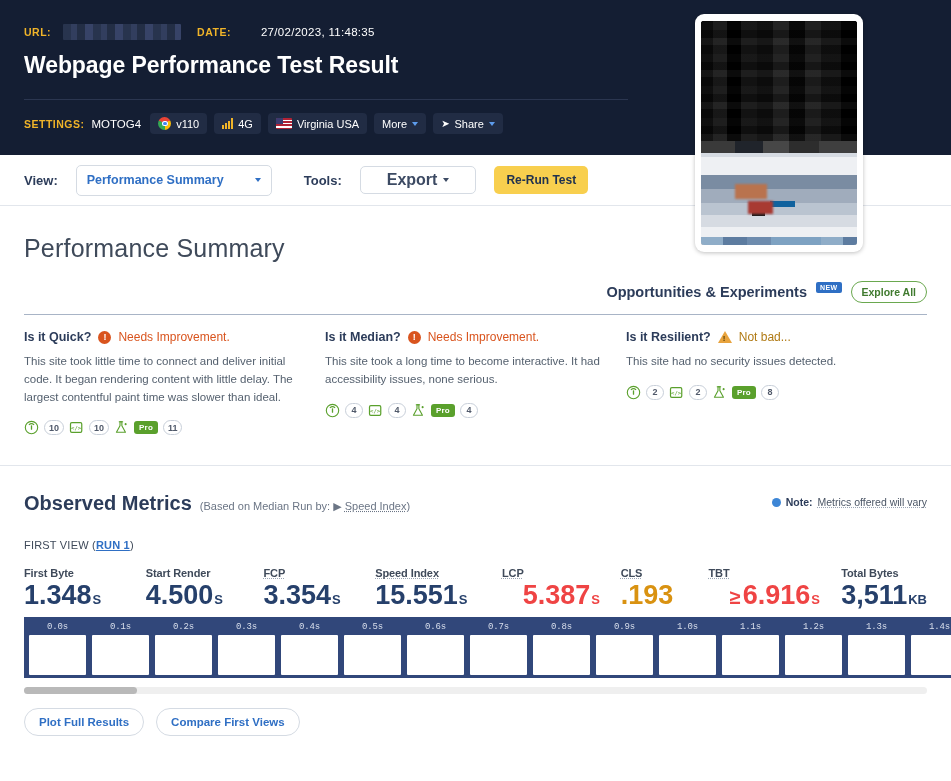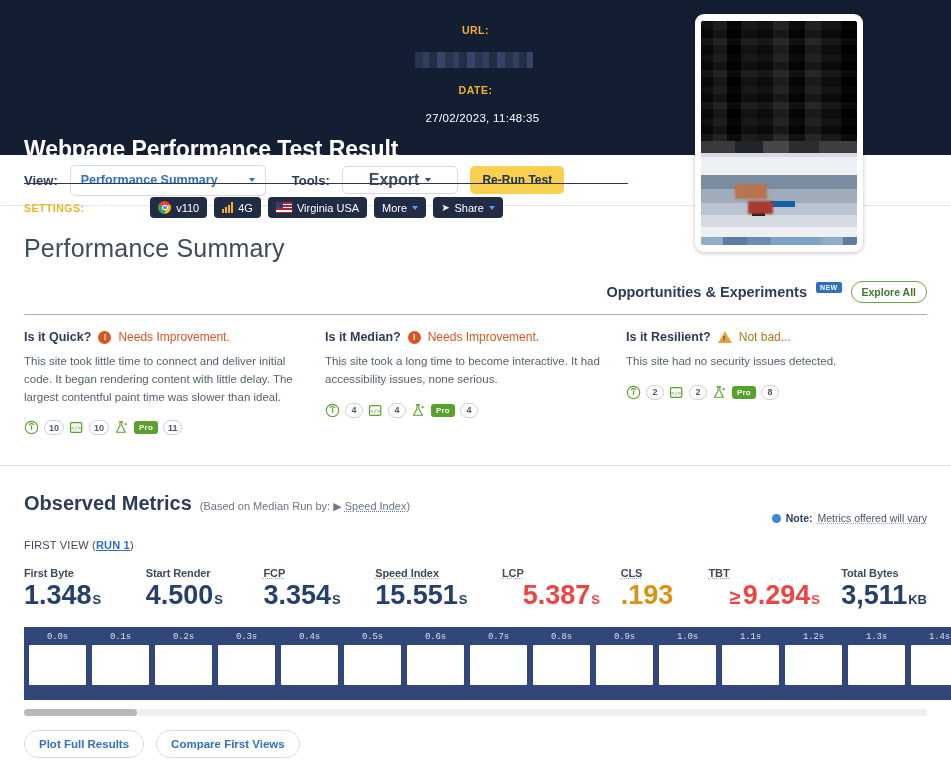--- a/index.html
+++ b/index.html
@@ -18,21 +18,20 @@
     height: 155px;
     position: relative;
     padding: 0 24px;
   }
   .hdr-meta {
     display: flex; align-items: center;
     gap: 16px;
     padding-top: 24px;
     font-size: 11px;
     letter-spacing: .3px;
-    flex-direction: column;
   }
   .lbl-url, .lbl-date {
     color: #f0b429; font-weight: bold;
     font-size: 10.5px; letter-spacing: .5px;
     text-transform: uppercase;
   }
   .url-redacted {
     width: 118px; height: 16px;
     background:
       repeating-linear-gradient(90deg, #2a3650 0 8px, #344061 8px 14px, #242f47 14px 22px, #39466a 22px 30px),
@@ -99,21 +98,21 @@
     border-top:4px solid #5d9cec; display:inline-block; }
   .send-icon { color:#fff; font-size:10px; }
 
   
   .toolbar {
     height: 51px;
     background:#ffffff;
     border-bottom: 1px solid #e2e6ec;
     display:flex; align-items:center;
     padding: 0 24px;
-    gap: 12px;
+    gap: 18px;
   }
   .tb-label { font-size:13px; font-weight:bold; color:#2c3c5a; }
   .select-box {
     width: 196px; height: 31px;
     border:1px solid #d5dbe3; border-radius:5px;
     display:flex; align-items:center; justify-content:space-between;
     padding: 0 10px;
     color:#2f6fc4; font-weight:bold; font-size:12.5px;
     cursor:pointer; background:#fff;
   }
@@ -188,21 +187,21 @@
   }
 
   .section-rule { border-bottom:1px solid #e2e6ec; margin: 30px -24px 0 -24px; }
 
   
   .om-head { display:flex; align-items:baseline; margin-top:26px; position:relative; }
   .om-title { font-size:20px; font-weight:bold; color:#2c3c5a; }
   .om-sub { font-size:11px; color:#6b7585; margin-left:8px; }
   .om-sub a { color:#6b7585; text-decoration: underline dotted; }
   .om-note {
-    position:absolute; right:0; top:20px;
+    position:absolute; right:0; top:4px;
     font-size:10.5px; color:#4a5565;
     display:flex; align-items:center; gap:5px;
   }
   .dot-info { width:9px;height:9px;border-radius:50%;background:#3d86d6;display:inline-block; }
   .om-note b { color:#2c3c5a; }
   .om-note .und { text-decoration: underline dotted #9aa5b4; }
 
   .firstview { font-size:11px; color:#3f4a5a; margin-top:24px; letter-spacing:.2px; }
   .firstview a { color:#2f6fc4; text-decoration:underline; font-weight:bold; }
 
@@ -219,23 +218,23 @@
   .m-value .unit { font-size:13px; font-weight:bold; margin-left:1px; }
   .m-value.red { color:#ef4444;text-align:center; }
   .m-value.orange { color:#d99211; }
   .m-gte { font-size:20px; font-weight:bold; margin-right:2px; }
 
   
   .fs-title { font-size:11.5px; font-weight:bold; color:#2c3c5a; margin-top:24px; }
   .fs-title a { color:#2f6fc4; text-decoration:underline; font-weight:bold; }
   .fs-title .paren { font-weight:normal; color:#2c3c5a; }
   .filmstrip {
-    margin-top:18px;
+    margin-top:8px;
     background:#31477a;
-    height:73px;
+    height:61px;
     display:flex;
     overflow:hidden;
     width: 927px;
     padding-left: 2px;
   }
   .fs-cell { width:63px; flex:none; padding: 0 3px; }
   .fs-time {
     color:#d9dfec; font-size:9px; text-align:center;
     font-family:"Liberation Mono", monospace;
     padding-top:5px; letter-spacing:-.2px;
@@ -536,21 +535,21 @@
     <div class="metric" style="width:119px">
       <div class="m-label und">LCP</div>
       <div class="m-value red"><span>5.387</span><span class="unit">S</span></div>
     </div>
     <div class="metric" style="width:88px">
       <div class="m-label und">CLS</div>
       <div class="m-value orange"><span>.193</span><span class="unit"></span></div>
     </div>
     <div class="metric" style="width:133px">
       <div class="m-label und">TBT</div>
-      <div class="m-value red"><span class="m-gte">≥</span><span>9.294</span><span class="unit">S</span></div>
+      <div class="m-value red"><span class="m-gte">≥</span><span>6.916</span><span class="unit">S</span></div>
     </div>
     <div class="metric">
       <div class="m-label">Total Bytes</div>
       <div class="m-value"><span>3,511</span><span class="unit">KB</span></div>
     </div>
   </div>
 
 
   <div class="filmstrip" id="filmstrip">
       <div class="fs-cell">

